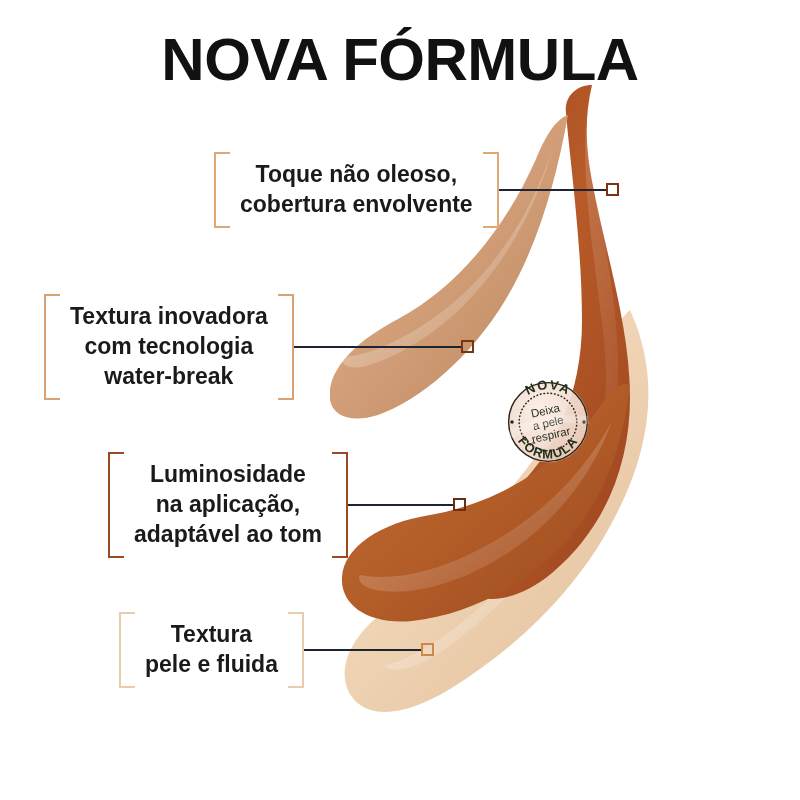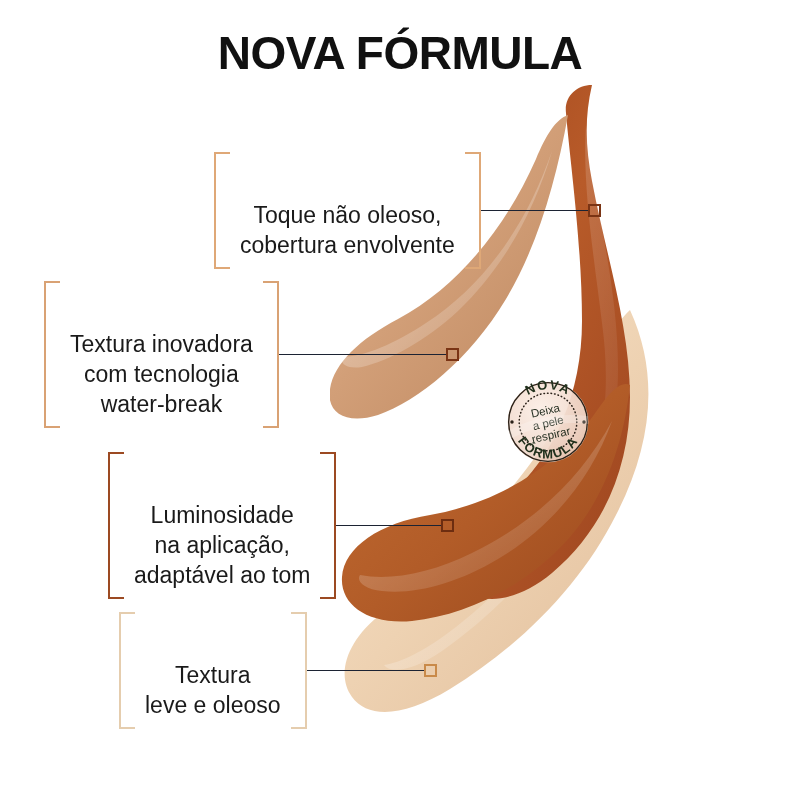--- a/index.html
+++ b/index.html
@@ -17,21 +17,21 @@
   }
 
   
   .title {
     position: absolute;
     left: 0; top: 30px;
     width: 800px;
     text-align: center;
     font-family: "Liberation Sans", sans-serif;
     font-weight: 700;
-    font-size: 46px;
+    font-size: 60px;
     letter-spacing: -0.5px;
     color: #111111;
     line-height: 1;
   }
 
   
   .art {
     position: absolute;
     left: 330px; top: 85px;
     width: 470px; height: 650px;
@@ -67,44 +67,43 @@
     border-style: solid;
     border-width: 2px;
   }
   .bracket-box .bk-l { left: 0;  border-right: none; }
   .bracket-box .bk-r { right: 0; border-left: none; }
 
   .callout-text {
     text-align: center;
     color: #1a1a1a;
     font-family: "Liberation Sans", sans-serif;
-    font-weight: 400;
+    font-weight: 700;
     font-size: 23px;
     line-height: 1.30;
     white-space: pre-line;
     padding: 2px 6px;
-    margin-top: 41px;
   }
 
   .leader {
     height: 1.5px;
     background: #1c2333;
     flex: 0 0 auto;
   }
   .endmark {
     width: 13px; height: 13px;
     border: 2px solid;
     background: transparent;
     flex: 0 0 auto;
     margin-left: -1px;
   }
 
   
   #callout-0 { left: 214px; top: 152px; }
-  #callout-1 { left: 44px;  top: 281px; }
+  #callout-1 { left: 44px;  top: 294px; }
   #callout-2 { left: 108px; top: 452px; }
   #callout-3 { left: 119px; top: 612px; }
 </style>
 </head>
 <body style="background: rgb(255, 255, 255);">
 
 <div id="stage">
 
   <div class="title">NOVA FÓRMULA</div>
 
@@ -268,20 +267,20 @@
       <span class="bk bk-r" style="border-color: rgb(156, 74, 34);"></span>
     </div>
     <span class="leader" style="width: 106px; background: rgb(28, 35, 51);"></span>
     <span class="endmark" style="border-color: rgb(109, 45, 16);"></span>
   </div>
 
   <div class="callout" id="callout-3">
     <div class="bracket-box">
       <span class="bk bk-l" style="border-color: rgb(229, 205, 174);"></span>
       <span class="callout-text">Textura
-leve e oleoso</span>
+pele e fluida</span>
       <span class="bk bk-r" style="border-color: rgb(229, 205, 174);"></span>
     </div>
     <span class="leader" style="width: 118px; background: rgb(28, 35, 51);"></span>
     <span class="endmark" style="border-color: rgb(201, 138, 73);"></span>
   </div>
 
 </div>
 
 </body></html>

